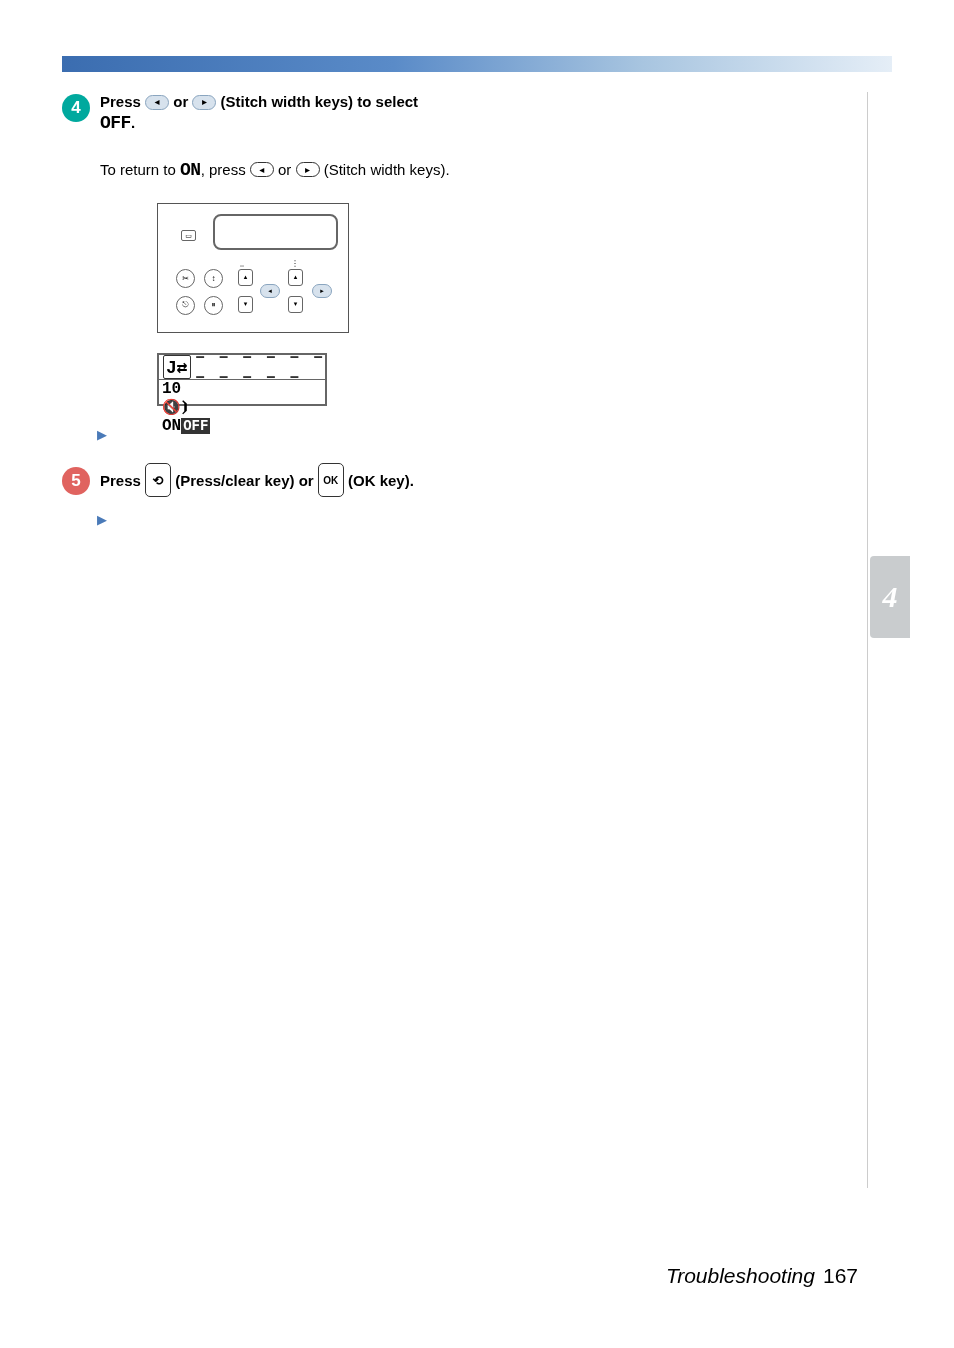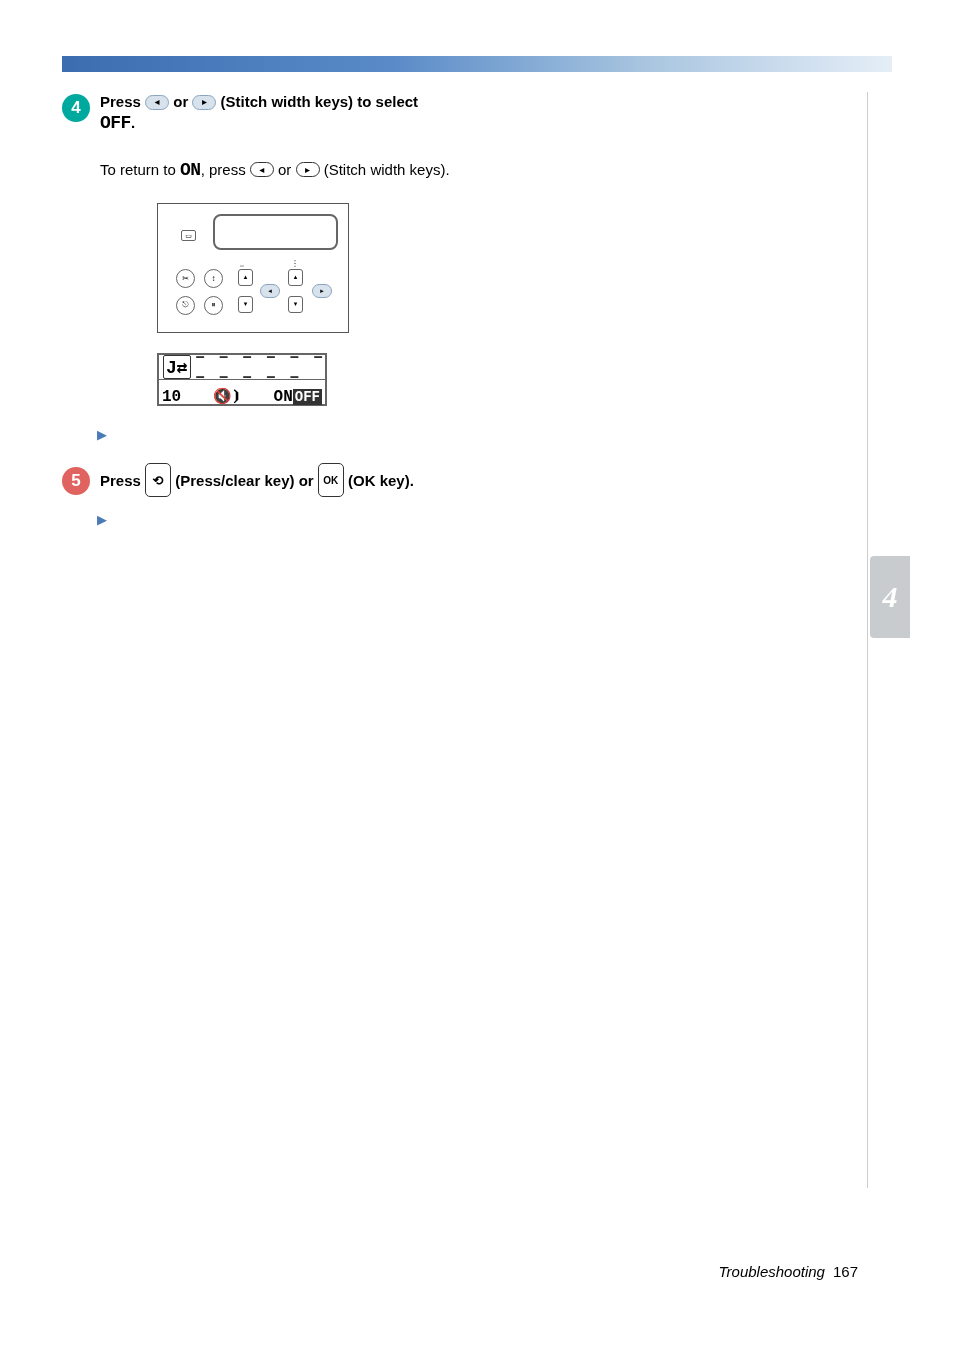--- a/index.html
+++ b/index.html
@@ -172,25 +172,26 @@
     .lcd-top {
       height: 25px;
       border-bottom: 1.5px solid #666;
       display: flex;
       align-items: center;
       padding-left: 4px;
     }
     .lcd-bottom {
       height: 26px;
       display: flex;
-      align-items: flex-end;
+      align-items: flex-start;
       padding: 0 3px;
       font-size: 16px;
       font-weight: bold;
       justify-content: space-between;
+      flex-direction: column;
     }
     .dashed-line {
       font-size: 18px;
       letter-spacing: 1px;
       font-weight: bold;
       color: #333;
     }
     .off-badge {
       background: #333;
       color: #fff;
@@ -233,23 +234,23 @@
     .side-line {
       position: absolute;
       right: 86px;
       top: 92px;
       width: 1px;
       height: 1096px;
       background: #ccc;
     }
     .footer {
       position: absolute;
-      bottom: 68px;
+      bottom: 60px;
       right: 96px;
-      font-size: 15px;
+      font-size: 21px;
       font-style: italic;
     }
     .footer .pagenum {
       font-style: normal;
       margin-left: 8px;
     }
     .back-arrow::before { content: "⟲"; font-size: 13px; }
   </style>
 </head>
 <body>

